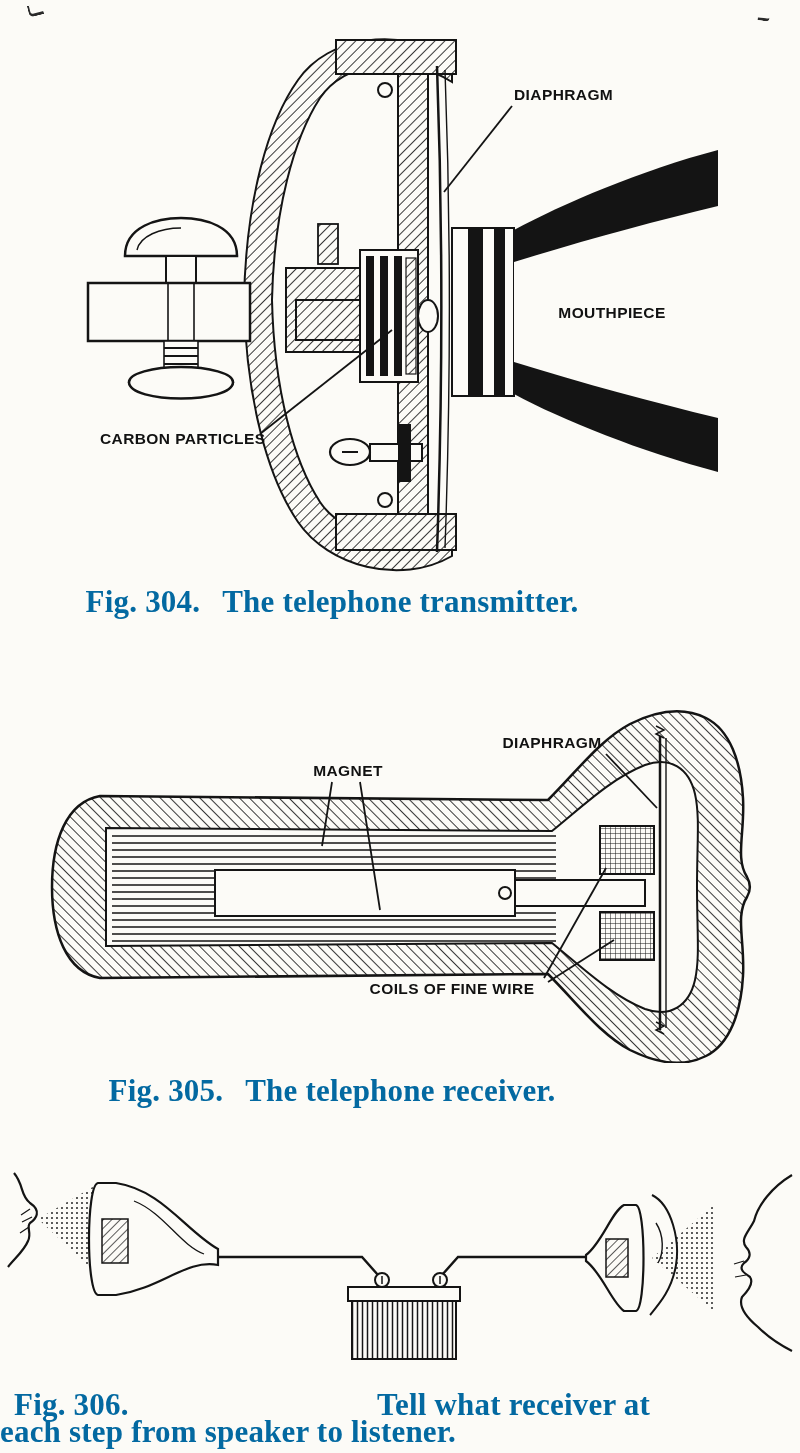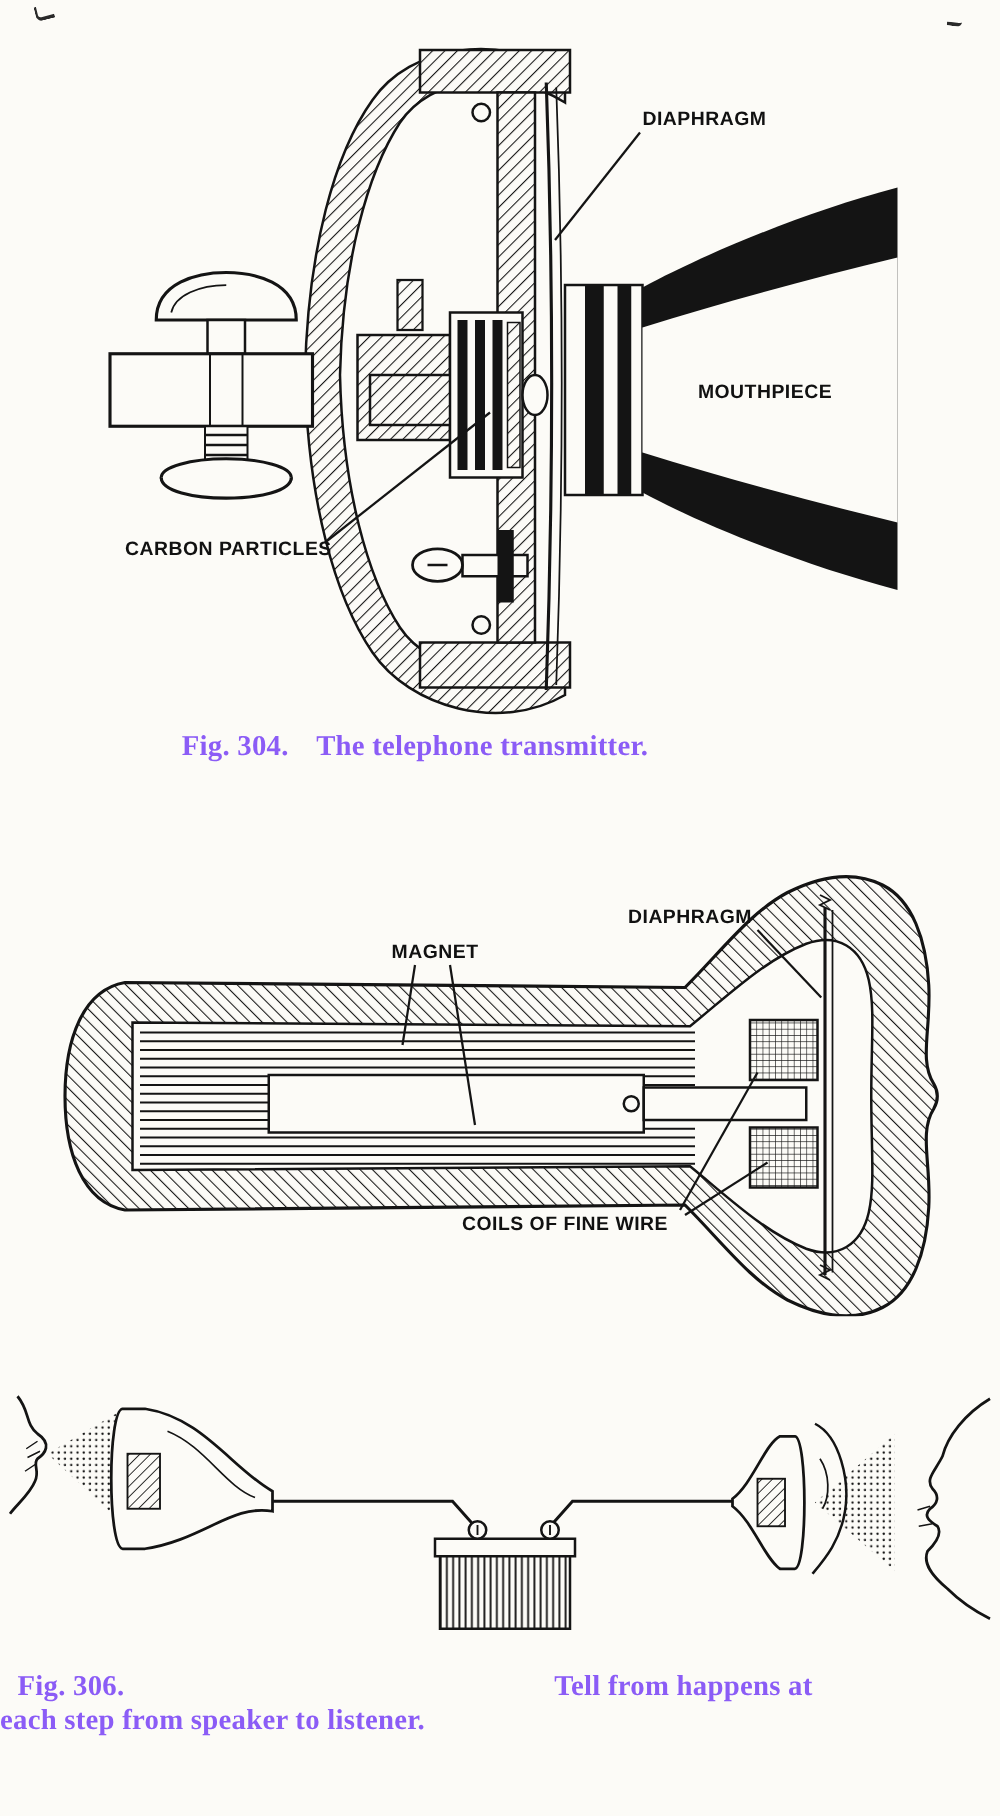--- a/index.html
+++ b/index.html
@@ -10,23 +10,23 @@
     color:#141414;
     overflow:hidden;
     position:relative;
   }
   .page{width:664px;height:1453px;position:relative;}
   figure{margin:0;padding:0;}
   svg{display:block;}
   .caption{
     text-align:center;
     font-weight:bold;
-    font-size:23px;
+    font-size:31px;
     letter-spacing:.2px;
-    color:#8b5cf6;
+    color:#0369a1;
   }
   .caption .fignum{margin-right:22px;}
   .cap304{margin-top:10px;}
   .cap305{margin-top:10px;}
   .fig305{margin-top:58px;}
   .fig306{margin-top:52px;}
   .cap306{margin-top:8px;line-height:27px;}
   .cap-line1{display:flex;justify-content:space-between;padding:0 14px;gap:35px;}
   .cap-line2{text-align:left;}
   text.lbl{
@@ -167,20 +167,23 @@
         <line x1="606" y1="76" x2="657" y2="130" stroke="#141414" stroke-width="1.8"></line>
         <line x1="544" y1="300" x2="606" y2="190" stroke="#141414" stroke-width="1.8"></line>
         <line x1="548" y1="304" x2="614" y2="262" stroke="#141414" stroke-width="1.8"></line>
       </g>
 
       <text x="348" y="98" class="lbl" text-anchor="middle">MAGNET</text>
       <text x="552" y="70" class="lbl" text-anchor="middle">DIAPHRAGM</text>
       <text x="452" y="316" class="lbl" text-anchor="middle">COILS OF FINE WIRE</text>
     </svg>
 
+    <figcaption class="caption cap305">
+      <span class="fignum">Fig. 305.</span><span>The telephone receiver.</span>
+    </figcaption>
   </figure>
 
   <figure class="fig306">
     <svg viewBox="0 0 800 222" width="800" height="222">
       <defs>
         <pattern id="h306" width="6" height="6" patternUnits="userSpaceOnUse" patternTransform="rotate(45)">
           <rect width="6" height="6" fill="#fcfbf7"></rect>
           <line x1="0" y1="0" x2="0" y2="6" stroke="#161616" stroke-width="1.4"></line>
         </pattern>
         <pattern id="d306" width="5" height="5" patternUnits="userSpaceOnUse">
@@ -230,19 +233,19 @@
       </g>
       <g>
         <path d="M792,14 C772,26 758,44 754,60 C748,72 740,78 746,86 C752,92 750,98 744,102 C738,108 744,112 750,116 C754,122 748,130 742,136 C738,146 746,156 758,166 C768,176 780,184 792,190" fill="none" stroke="#141414" stroke-width="2.2"></path>
         <path d="M744,100 l-10,3 M746,114 l-11,2" stroke="#141414" stroke-width="1.2"></path>
       </g>
     </svg>
 
     <figcaption class="caption cap306">
       <div class="cap-line1">
         <span>Fig. 306.</span>
-        <span>Tell from happens at</span>
+        <span>Tell what receiver at</span>
       </div>
       <div class="cap-line2">each step from speaker to listener.</div>
     </figcaption>
   </figure>
 
 </div>
 
 </body></html>

